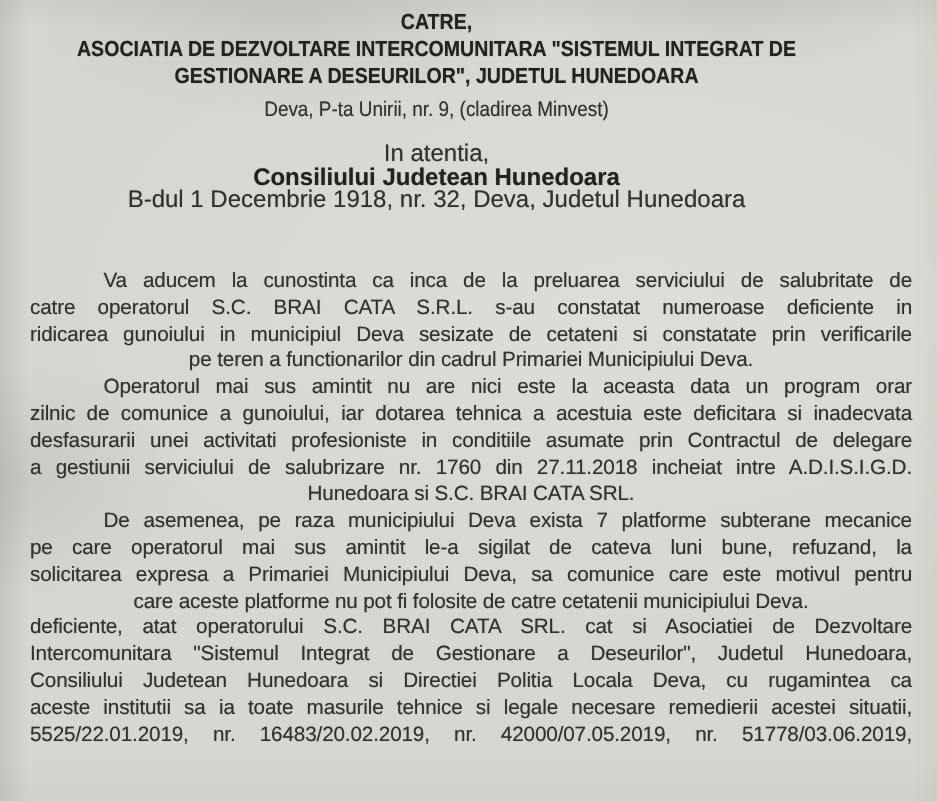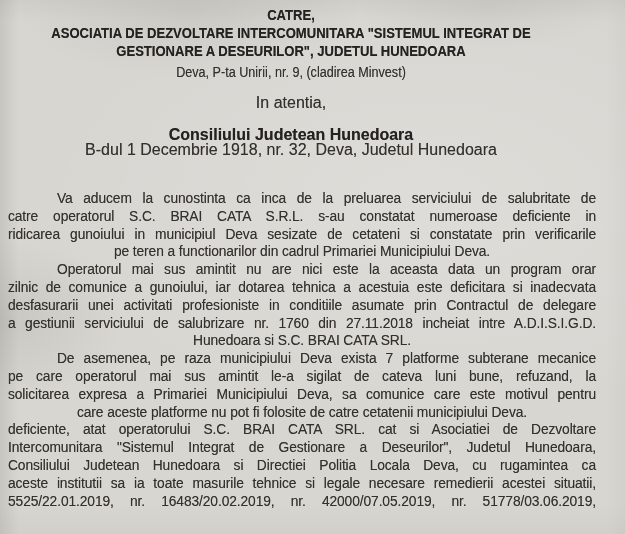--- a/index.html
+++ b/index.html
@@ -23,30 +23,29 @@
   .header-block { top: 6px; line-height: 18.2px; transform: scaleX(0.9); transform-origin: 50% 50%; }
   .header-block .b {
     font-weight: bold; font-size: 14.5px; color: var(--ink-bold, #242220);
     text-shadow: 0 0 0.6px rgba(36,34,32,0.55);
   }
   .header-block .r { font-size: 14px; margin-top: 2px; }
   .attention-block { top: 95px; line-height: 15.6px; font-size: 16px; }
   .attention-block .b {
     font-weight: bold; color: var(--ink-bold, #242220);
     text-shadow: 0 0 0.6px rgba(36,34,32,0.5);
-    margin-top: 16px;
   }
   .r, .attention-block {
     color: var(--ink, #33312e);
     text-shadow: 0 0 0.55px rgba(51,49,46,0.5);
   }
   .doc-body {
-    position: absolute; top: 178px; left: 8px; width: 588px;
+    position: absolute; top: 178px; left: 20px; width: 588px;
     font-size: 13.8px; line-height: 17.8px; letter-spacing: -0.1px;
-    color: var(--ink, #33312e); text-shadow: 0 0 0.55px rgba(51,49,46,0.5); margin-top: 12px;
+    color: var(--ink, #33312e); text-shadow: 0 0 0.55px rgba(51,49,46,0.5);
   }
   .ln { height: 17.8px; white-space: nowrap; }
   .ln.j { text-align: justify; text-align-last: justify; white-space: normal; }
   .ln.l { text-align: center; }
   .ln.i { padding-left: 49px; }
 </style>
 </head>
 <body>
 
 <div class="paper-texture"></div>

